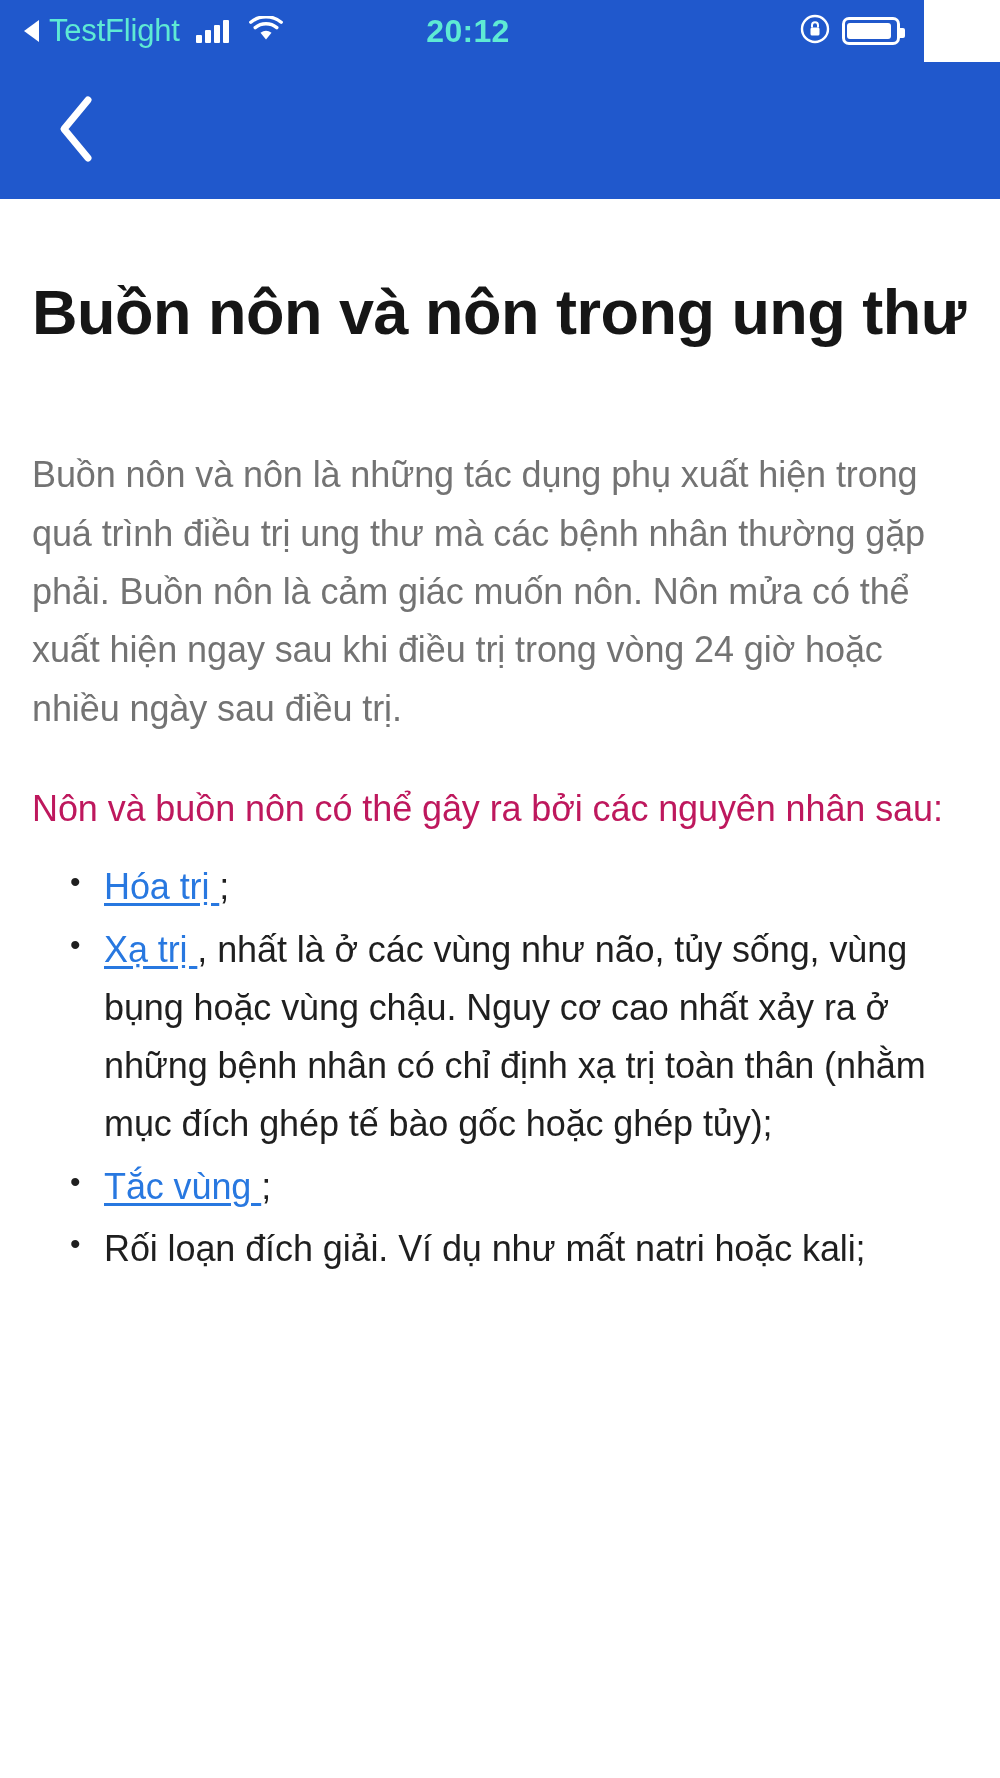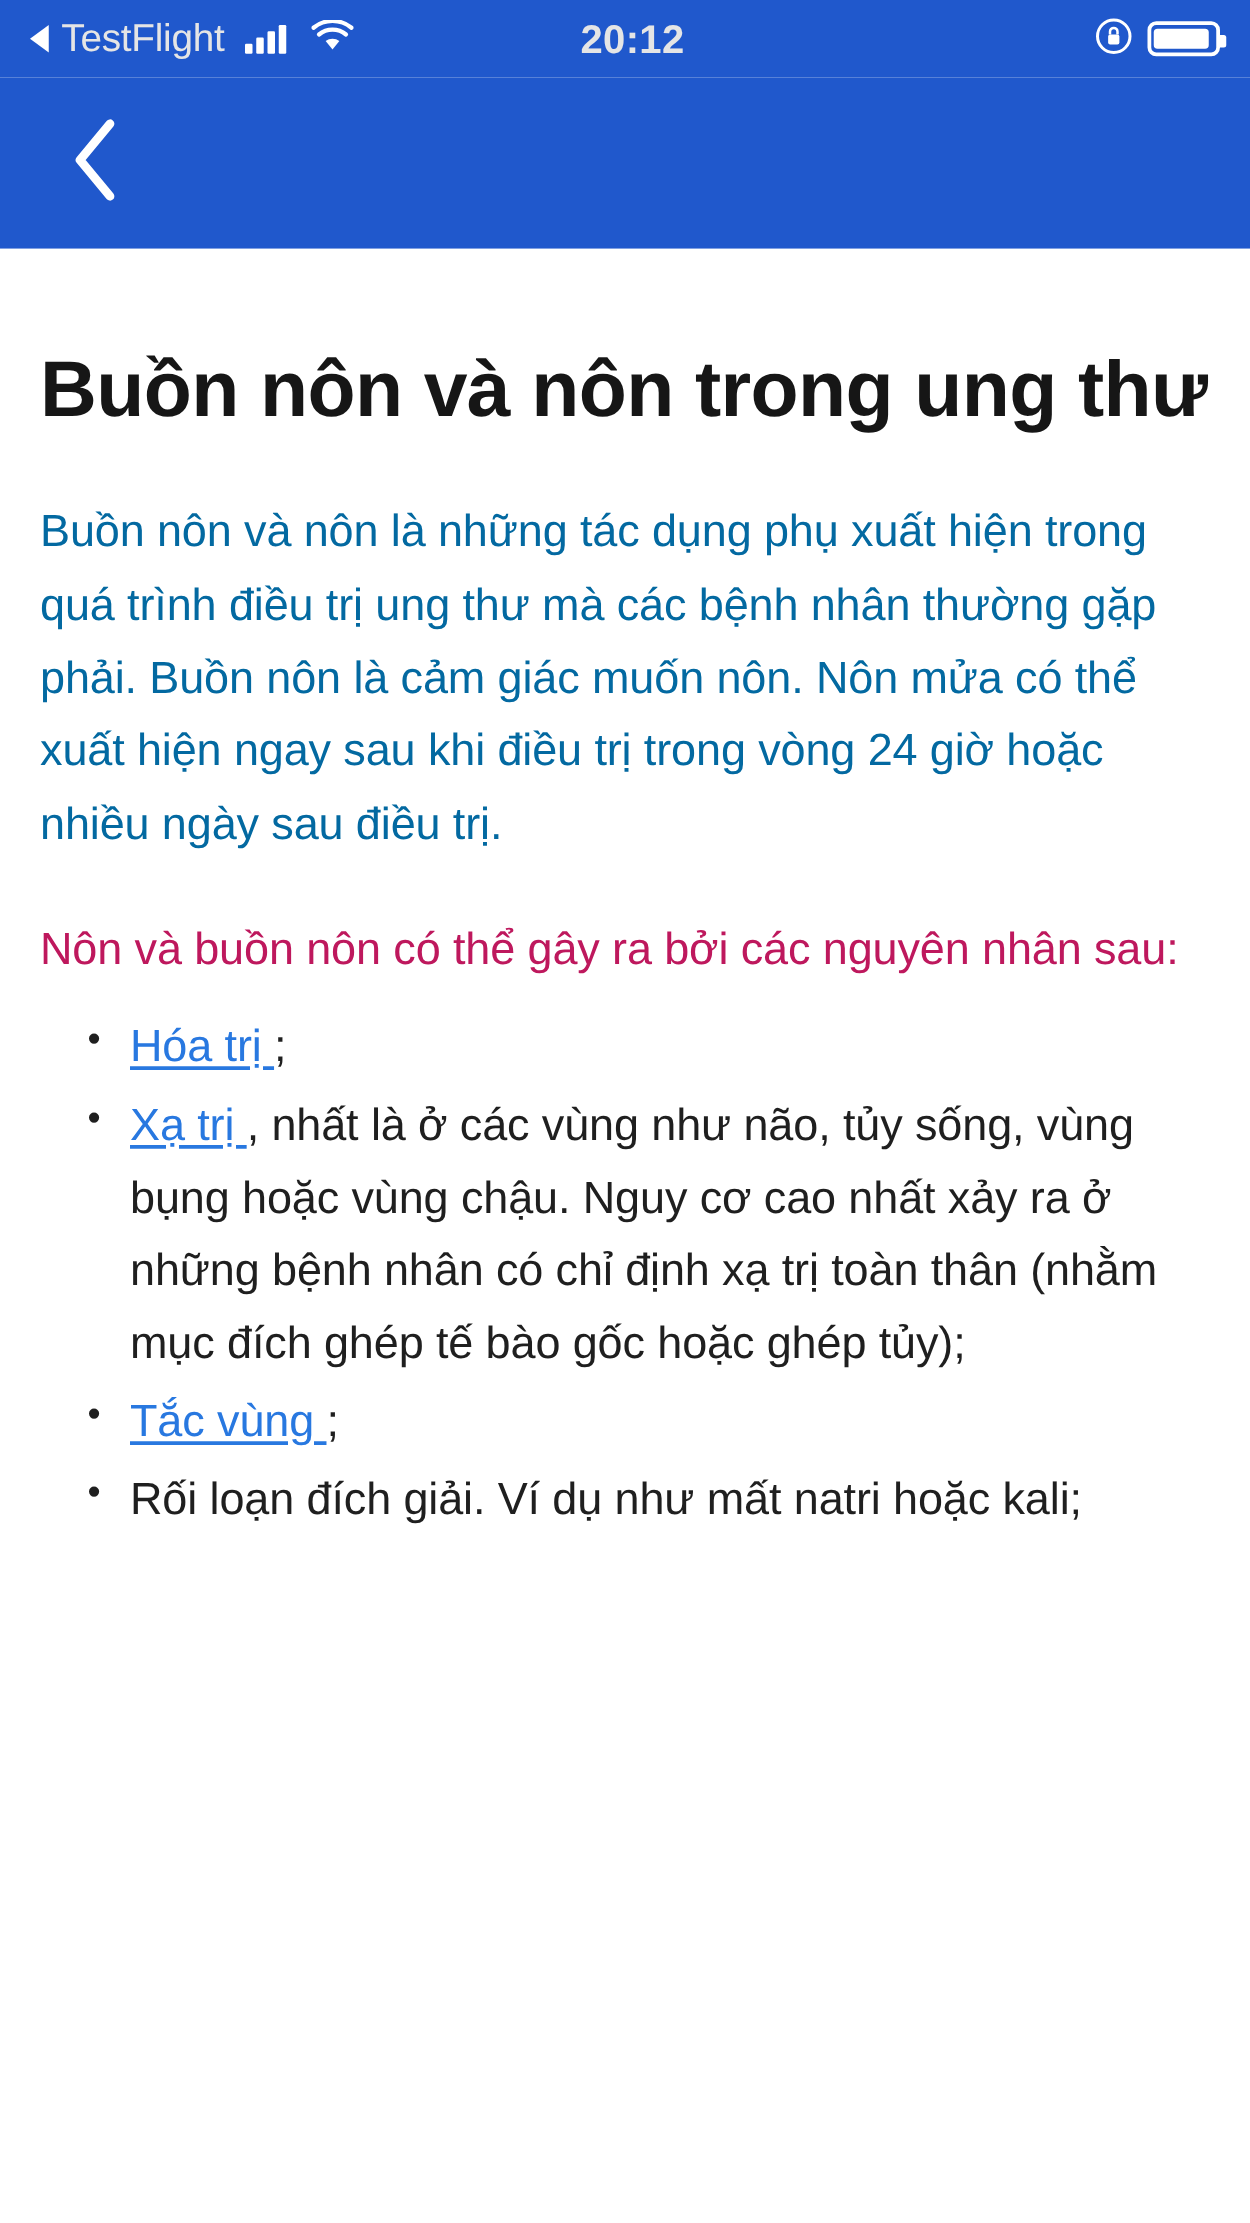--- a/index.html
+++ b/index.html
@@ -7,24 +7,24 @@
     width: 1000px;
     height: 1778px;
     background: #ffffff;
     font-family: "Liberation Sans", sans-serif;
     overflow: hidden;
   }
 
   
   .status-bar {
     position: relative;
-    width: 1000px;
+    width: 924px;
     height: 62px;
     background: #2058CC;
-    color: #e5e5e5;
+    color: #5eead4;
     display: flex;
     align-items: center;
     padding: 0 24px;
   }
   .status-left {
     display: flex;
     align-items: center;
     gap: 10px;
     flex: 0 0 auto;
   }
@@ -132,22 +132,22 @@
     line-height: 1.45;
     font-weight: 700;
     color: #161616;
     letter-spacing: -0.5px;
     margin-top: 24px;
     margin-bottom: 0;
   }
   .intro {
     font-size: 36px;
     line-height: 1.62;
-    color: #0369a1;
-    margin-top: 38px;
+    color: #737373;
+    margin-top: 88px;
     letter-spacing: -0.1px;
   }
   .section-heading {
     font-size: 44px;
     line-height: 1.52;
     font-weight: 700;
     color: #111111;
     margin-top: 48px;
     letter-spacing: -0.3px;
   }

